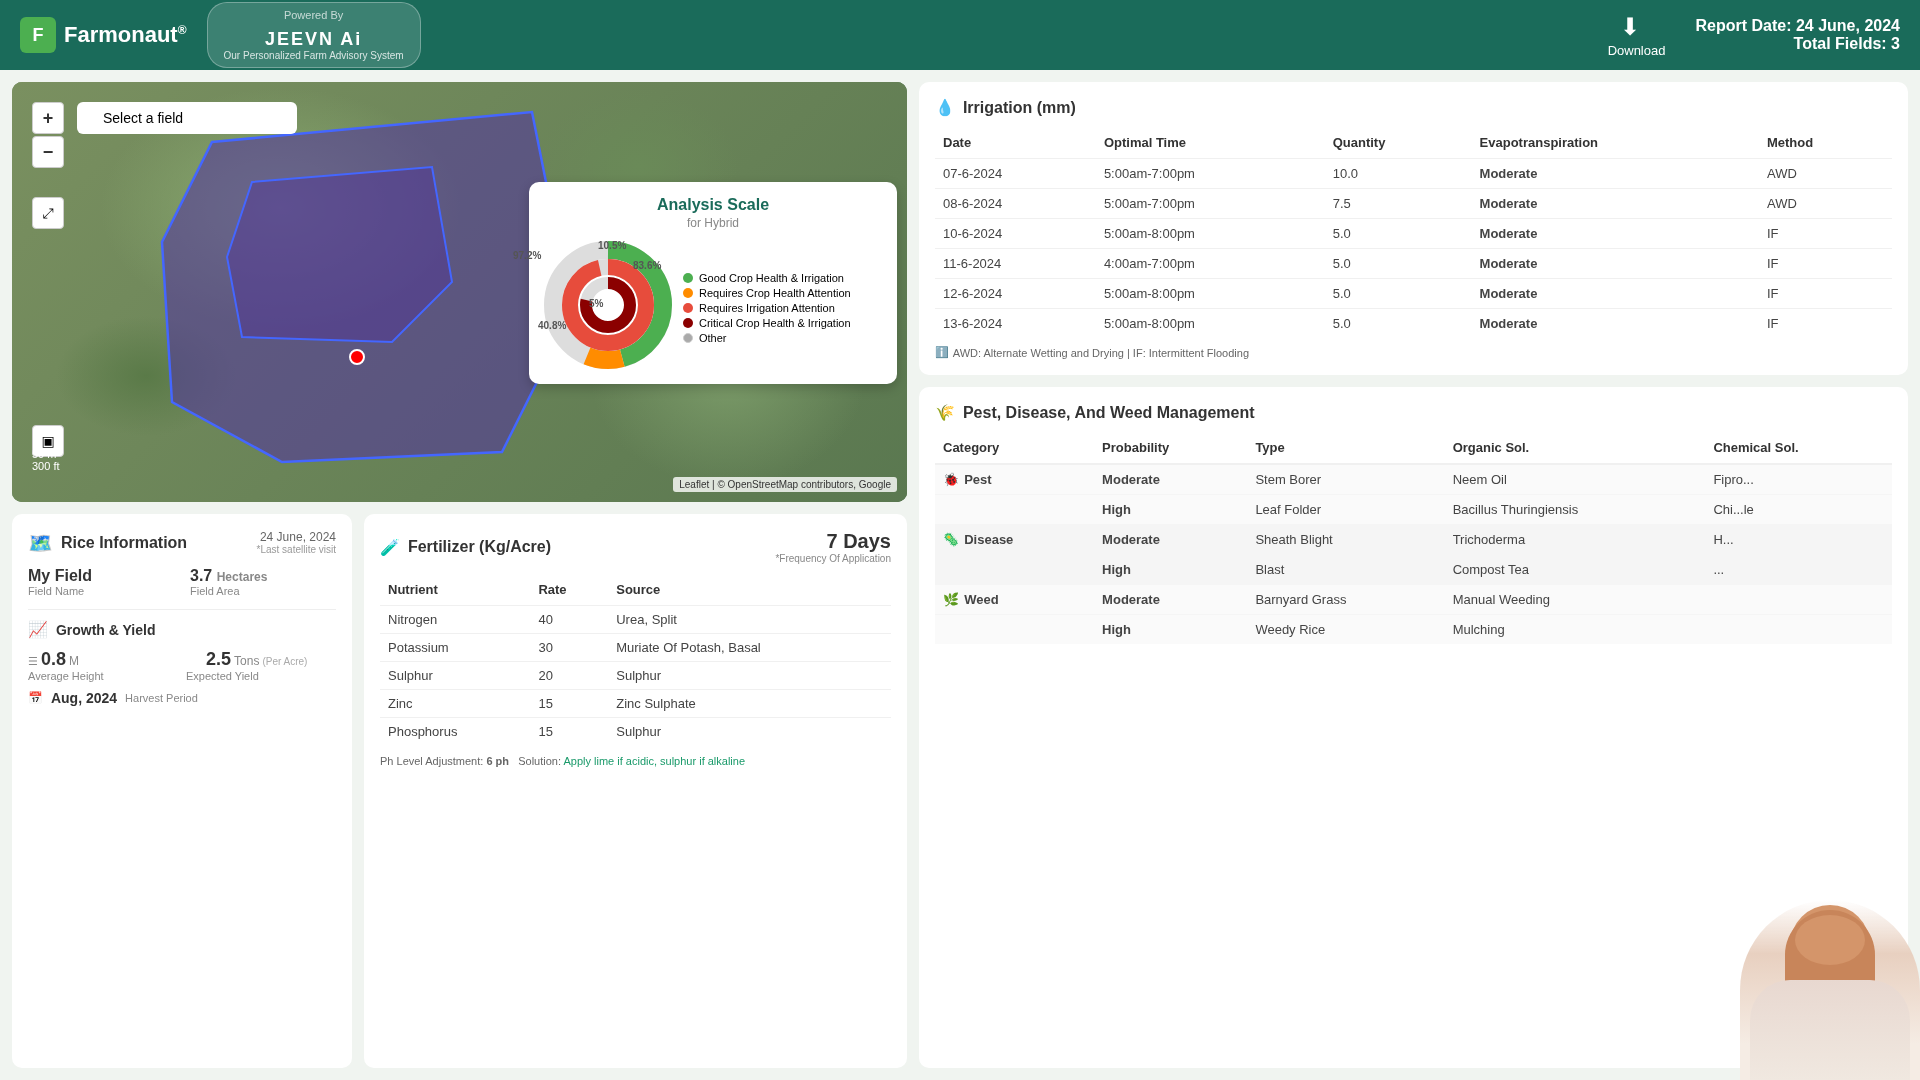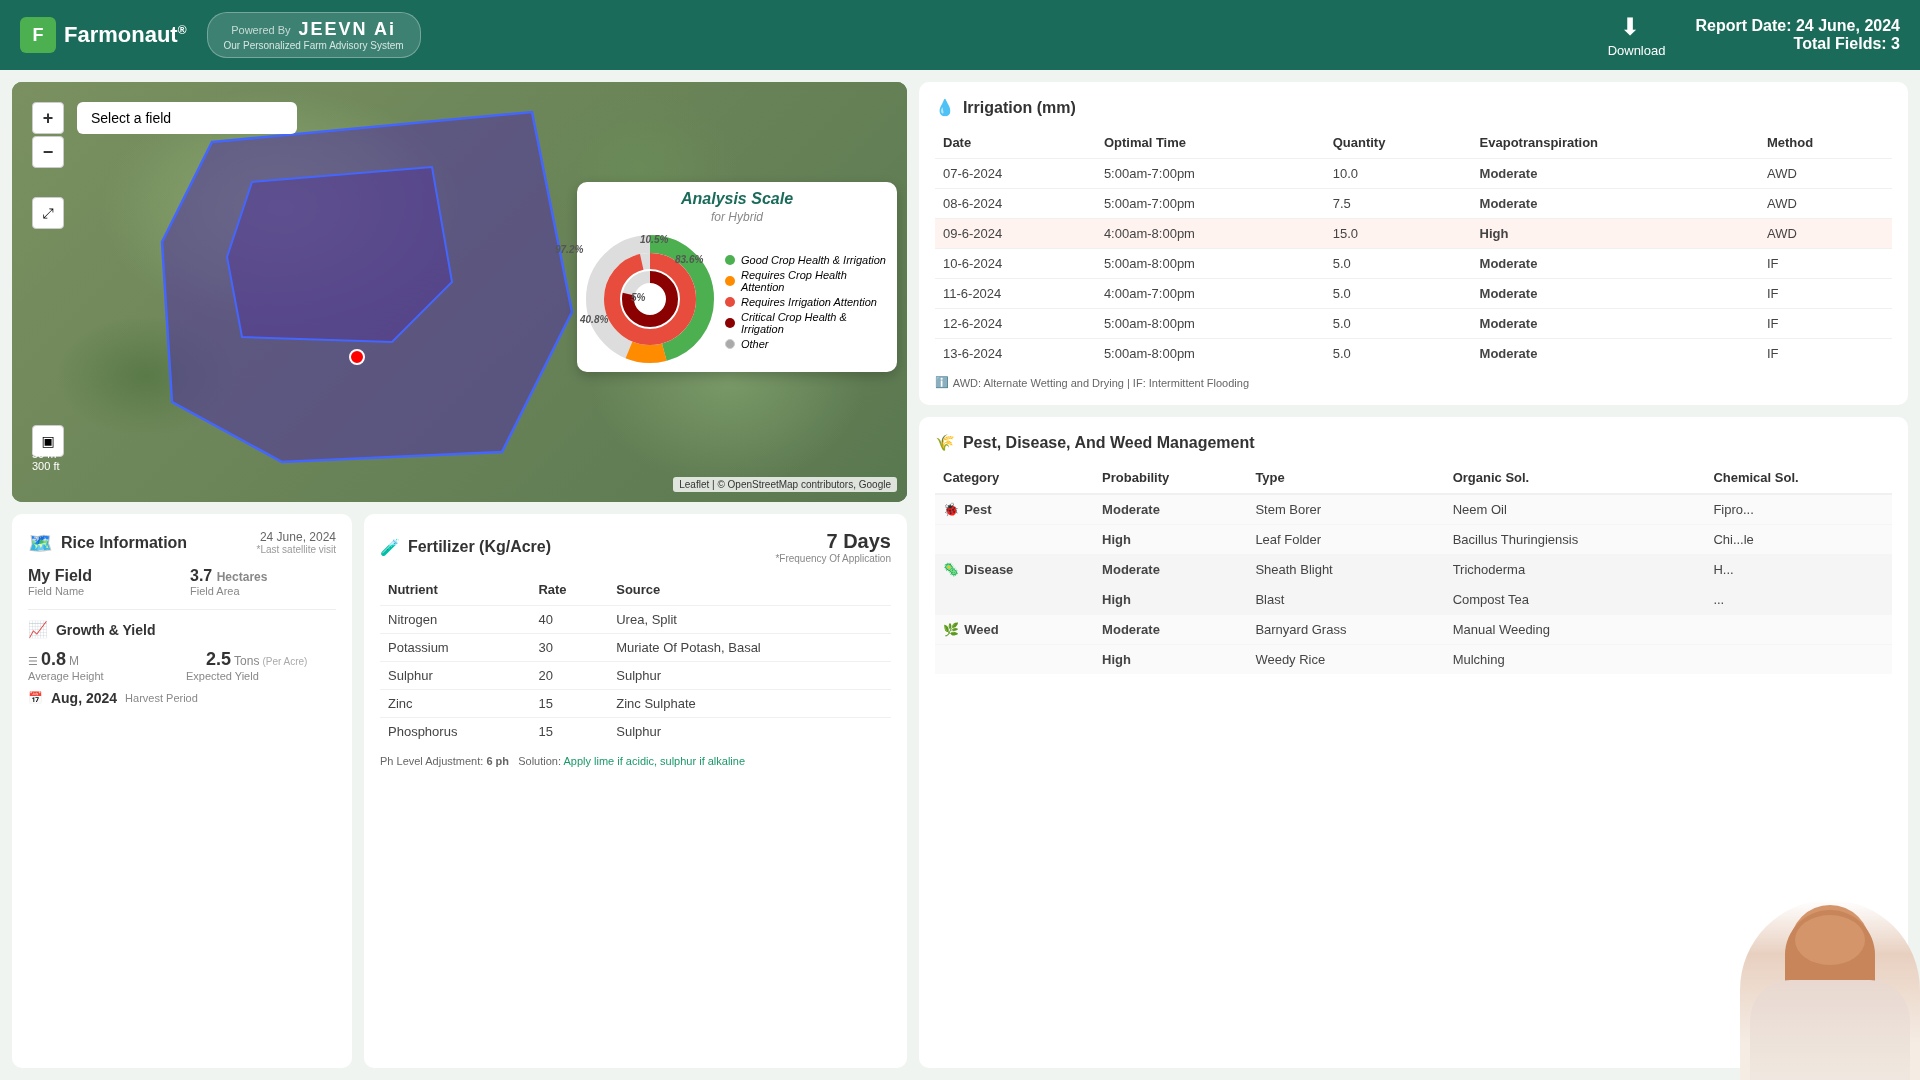--- a/index.html
+++ b/index.html
@@ -40,23 +40,23 @@
 
     
     .map-container { position: relative; background: #5a7a5a; border-radius: 10px; overflow: hidden; flex: 0 0 420px; height: 420px; }
     .map-bg { width: 100%; height: 100%; background: linear-gradient(135deg, #8b9a6e 0%, #6b8a5e 25%, #7a9a70 50%, #5a7a50 75%, #4a6a40 100%); position: relative; }
     .map-controls { position: absolute; top: 20px; left: 20px; display: flex; flex-direction: column; gap: 2px; }
     .map-btn { width: 32px; height: 32px; background: white; border: 1px solid #ccc; border-radius: 4px; display: flex; align-items: center; justify-content: center; cursor: pointer; font-size: 18px; font-weight: bold; color: #333; }
     .map-fullscreen { position: absolute; top: 115px; left: 20px; width: 32px; height: 32px; background: white; border: 1px solid #ccc; border-radius: 4px; display: flex; align-items: center; justify-content: center; cursor: pointer; font-size: 14px; }
     .map-layers { position: absolute; bottom: 45px; left: 20px; width: 32px; height: 32px; background: white; border: 1px solid #ccc; border-radius: 4px; display: flex; align-items: center; justify-content: center; cursor: pointer; font-size: 14px; }
     .map-scale { position: absolute; bottom: 30px; left: 20px; color: white; font-size: 11px; }
     .map-select { position: absolute; top: 20px; left: 65px; }
-    .map-select select { padding: 8px 40px 8px 14px; border-radius: 6px; border: none; font-size: 14px; background: white; appearance: none; cursor: pointer; width: 220px; }
+    .map-select select { padding: 8px 40px 8px 26px; border-radius: 6px; border: none; font-size: 14px; background: white; appearance: none; cursor: pointer; width: 220px; }
     .map-attribution { position: absolute; bottom: 10px; right: 10px; background: rgba(255,255,255,0.8); padding: 2px 6px; border-radius: 3px; font-size: 10px; color: #333; }
-    .analysis-popup { position: absolute; right: 10px; top: 100px; width: 320px; background: white; border-radius: 10px; padding: 8px; box-shadow: 0 4px 12px rgba(0,0,0,0.2); font-style: italic; }
+    .analysis-popup { position: absolute; right: 10px; top: 100px; width: 368px; background: white; border-radius: 10px; padding: 14px; box-shadow: 0 4px 12px rgba(0,0,0,0.2); }
     .analysis-title { text-align: center; color: #1a6b5a; font-size: 16px; font-weight: bold; margin-bottom: 2px; }
     .analysis-sub { text-align: center; color: #888; font-size: 12px; margin-bottom: 10px; }
     .analysis-legend { margin-top: 8px; font-size: 11px; }
     .legend-item { display: flex; align-items: center; gap: 6px; margin-bottom: 3px; }
     .legend-dot { width: 10px; height: 10px; border-radius: 50%; flex-shrink: 0; }
 
     
     .bottom-cards { display: grid; grid-template-columns: 340px 1fr; gap: 12px; flex: 1; }
 
     
@@ -123,21 +123,21 @@
 
 <header class="header">
   <div class="header-left">
     <div class="logo">
       <div class="logo-icon">F</div>
       <span class="logo-text">
         <span>Farmonaut</span><span class="logo-reg">®</span>
       </span>
     </div>
     <div class="jeevn-badge">
-      <div style="display:flex;align-items:center;gap:8px;">
+      <div style="display:flex;align-items:center;gap:8px;flex-direction:column;">
         <span style="font-size:11px;opacity:0.7;">Powered By</span>
         <span class="jeevn-name" style="font-weight:bold;font-size:18px;letter-spacing:2px;">JEEVN Ai</span>
       </div>
       <span class="jeevn-sub">Our Personalized Farm Advisory System</span>
     </div>
   </div>
   <div class="header-right">
     <div class="download-btn">
       <span class="download-icon">⬇</span>
       <span class="download-label">Download</span>
@@ -385,27 +385,20 @@
     <td class="badge-moderate">Moderate</td>
     <td>AWD</td>
             </tr>
             <tr>
               <td>08-6-2024</td>
     <td>5:00am-7:00pm</td>
     <td>7.5</td>
     <td class="badge-moderate">Moderate</td>
     <td>AWD</td>
             </tr>
-            <tr class="highlight-row">
-              <td>09-6-2024</td>
-    <td>4:00am-8:00pm</td>
-    <td>15.0</td>
-    <td class="badge-high">High</td>
-    <td>AWD</td>
-            </tr>
             <tr>
               <td>10-6-2024</td>
     <td>5:00am-8:00pm</td>
     <td>5.0</td>
     <td class="badge-moderate">Moderate</td>
     <td>IF</td>
             </tr>
             <tr>
               <td>11-6-2024</td>
     <td>4:00am-7:00pm</td>

